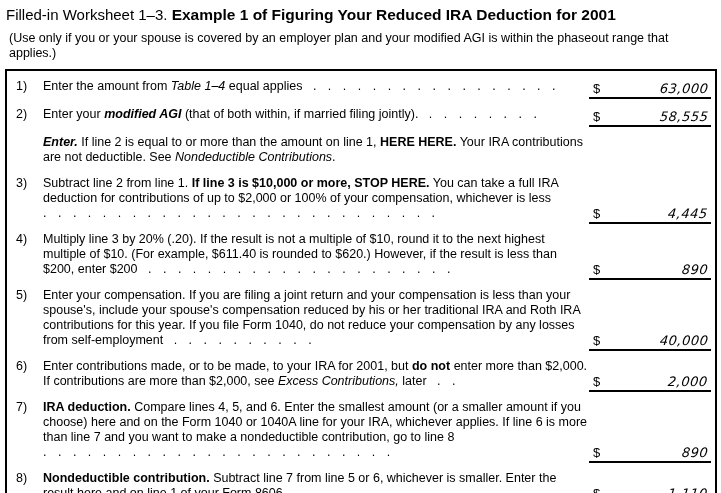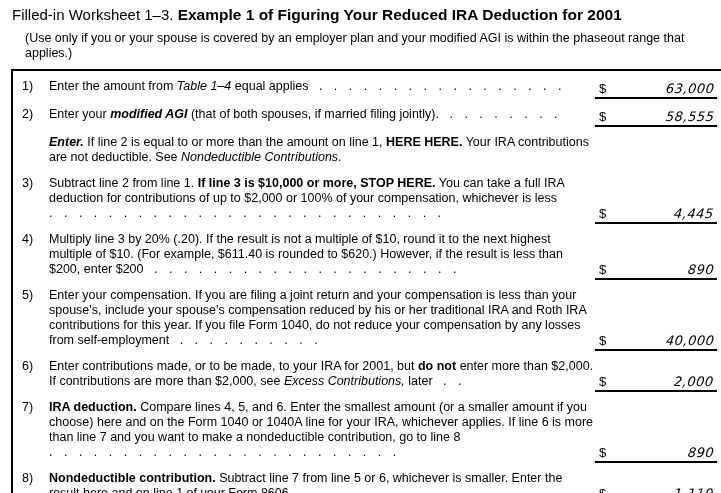--- a/index.html
+++ b/index.html
@@ -1,23 +1,23 @@
 <!DOCTYPE html>
 <html><head>
 <meta charset="utf-8">
 <style>
   html,body{margin:0;padding:0;background:#fff;color:#000;}
   .page{
     width:721px;height:493px;box-sizing:border-box;
-    padding:4px 3px 3px 11px;overflow:hidden;
+    padding:4px 3px 3px 5px;overflow:hidden;
     font-family:"Liberation Sans",sans-serif;
   }
   .title{font-size:15px;line-height:18px;margin:2px 0 7px 1px;white-space:nowrap;}
   .title .bold{font-weight:bold;font-size:15.5px;}
-  .subtitle{font-size:12.5px;line-height:15px;margin:0 0 8px 14px;width:700px;}
+  .subtitle{font-size:12.5px;line-height:15px;margin:0 0 8px 4px;width:700px;}
   .box{
     border:2px solid #000;box-sizing:border-box;
     width:712px;height:428px;
     padding:8px 4px 4px 9px;overflow:hidden;
   }
   .row{display:flex;margin-bottom:11px;}
   .row:last-child{margin-bottom:0;}
   .num{flex:0 0 27px;width:27px;font-size:12.5px;line-height:15px;}
   .text{flex:0 0 546px;width:546px;font-size:12.5px;line-height:15px;}
   .s-n{}
@@ -51,21 +51,21 @@
       <div class="row">
         <div class="num">1)</div>
         <div class="text"><span class="s-n">Enter the amount from </span><span class="s-i">Table 1–4</span><span class="s-n"> equal applies</span><span class="dots"> . . . . . . . . . . . . . . . . .</span></div>
         <div class="amount">
           <span class="dollar">$</span>
           <span class="value">63,000</span>
         </div>
       </div>
       <div class="row">
         <div class="num">2)</div>
-        <div class="text"><span class="s-n">Enter your </span><span class="s-bi">modified AGI</span><span class="s-n"> (that of both spouses, if married filing jointly).</span><span class="dots"> . . . . . . . .</span></div>
+        <div class="text"><span class="s-n">Enter your </span><span class="s-bi">modified AGI</span><span class="s-n"> (that of both within, if married filing jointly).</span><span class="dots"> . . . . . . . .</span></div>
         <div class="amount">
           <span class="dollar">$</span>
           <span class="value">58,555</span>
         </div>
       </div>
       <div class="row">
         <div class="num"></div>
         <div class="text"><span class="s-bi">Enter.</span><span class="s-n"> If line 2 is equal to or more than the amount on line 1, </span><span class="s-b">HERE HERE.</span><span class="s-n"> Your IRA contributions are not deductible. See </span><span class="s-i">Nondeductible Contributions</span><span class="s-n">.</span></div>
       </div>
       <div class="row">

